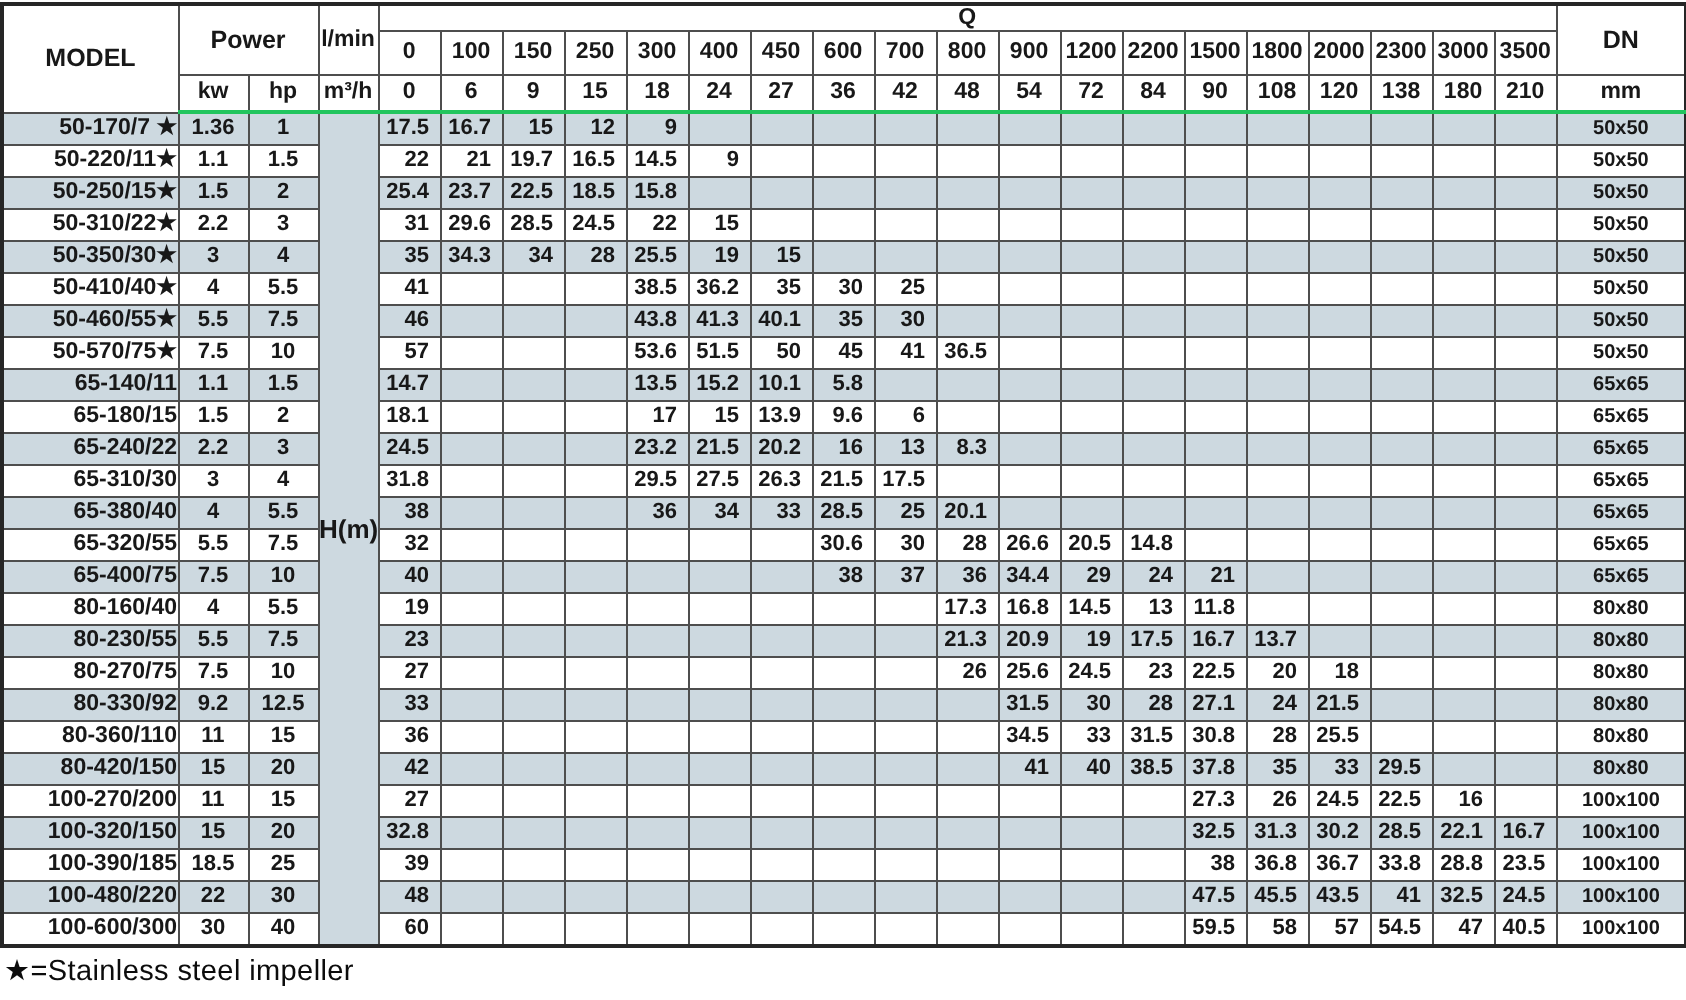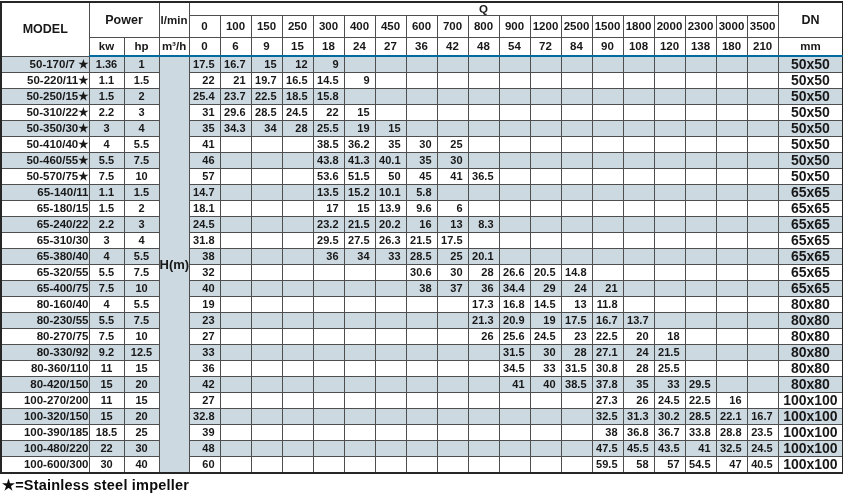--- a/index.html
+++ b/index.html
@@ -16,32 +16,32 @@
   .spec th, .spec td {
     border:1px solid #4e4e4e;
     font-weight:bold; color:#181818;
     padding:0; font-size:11px; line-height:15px; height:15px;
     white-space:nowrap; overflow:hidden; text-align:center;
     background:#ffffff;
   }
   .spec thead th { font-size:11.5px; }
   .spec thead tr.qlabel th { height:12px; line-height:12px; }
   .spec thead tr.qvals th { height:21px; line-height:21px; }
-  .spec thead tr.units th { height:17px; line-height:17px; border-bottom:2px solid #0369a1; }
+  .spec thead tr.units th { height:17px; line-height:17px; border-bottom:2px solid #22c55e; }
   .spec thead th.big { font-size:12.5px; }
   .spec td.model { text-align:right; padding-left:5px; font-size:11.5px; }
   .spec td.num  { text-align:right; padding-right:5px; }
-  .spec td.dn   { font-size:14px; }
+  .spec td.dn   { font-size:10px; }
   .spec tr.stripe td { background:#cdd9e0; }
   .spec td.hm {
     background:#ffffff; text-align:center;
     font-size:13px; vertical-align:middle;
   }
   .footnote {
-    font-weight:bold; font-size:14.5px; color:#0c0c0c;
+    font-weight:normal; font-size:14.5px; color:#0c0c0c;
     padding:3px 0 0 2px; letter-spacing:0.2px;
   }
 </style>
 </head>
 <body>
 
 <div class="page">
   <table class="spec">
     <colgroup>
       <col style="width:88px">
@@ -66,21 +66,21 @@
           <th>150</th>
           <th>250</th>
           <th>300</th>
           <th>400</th>
           <th>450</th>
           <th>600</th>
           <th>700</th>
           <th>800</th>
           <th>900</th>
           <th>1200</th>
-          <th>2500</th>
+          <th>2200</th>
           <th>1500</th>
           <th>1800</th>
           <th>2000</th>
           <th>2300</th>
           <th>3000</th>
           <th>3500</th>
         </tr>
       <tr class="units" id="units-row">
         <th>kw</th>
         <th>hp</th>

